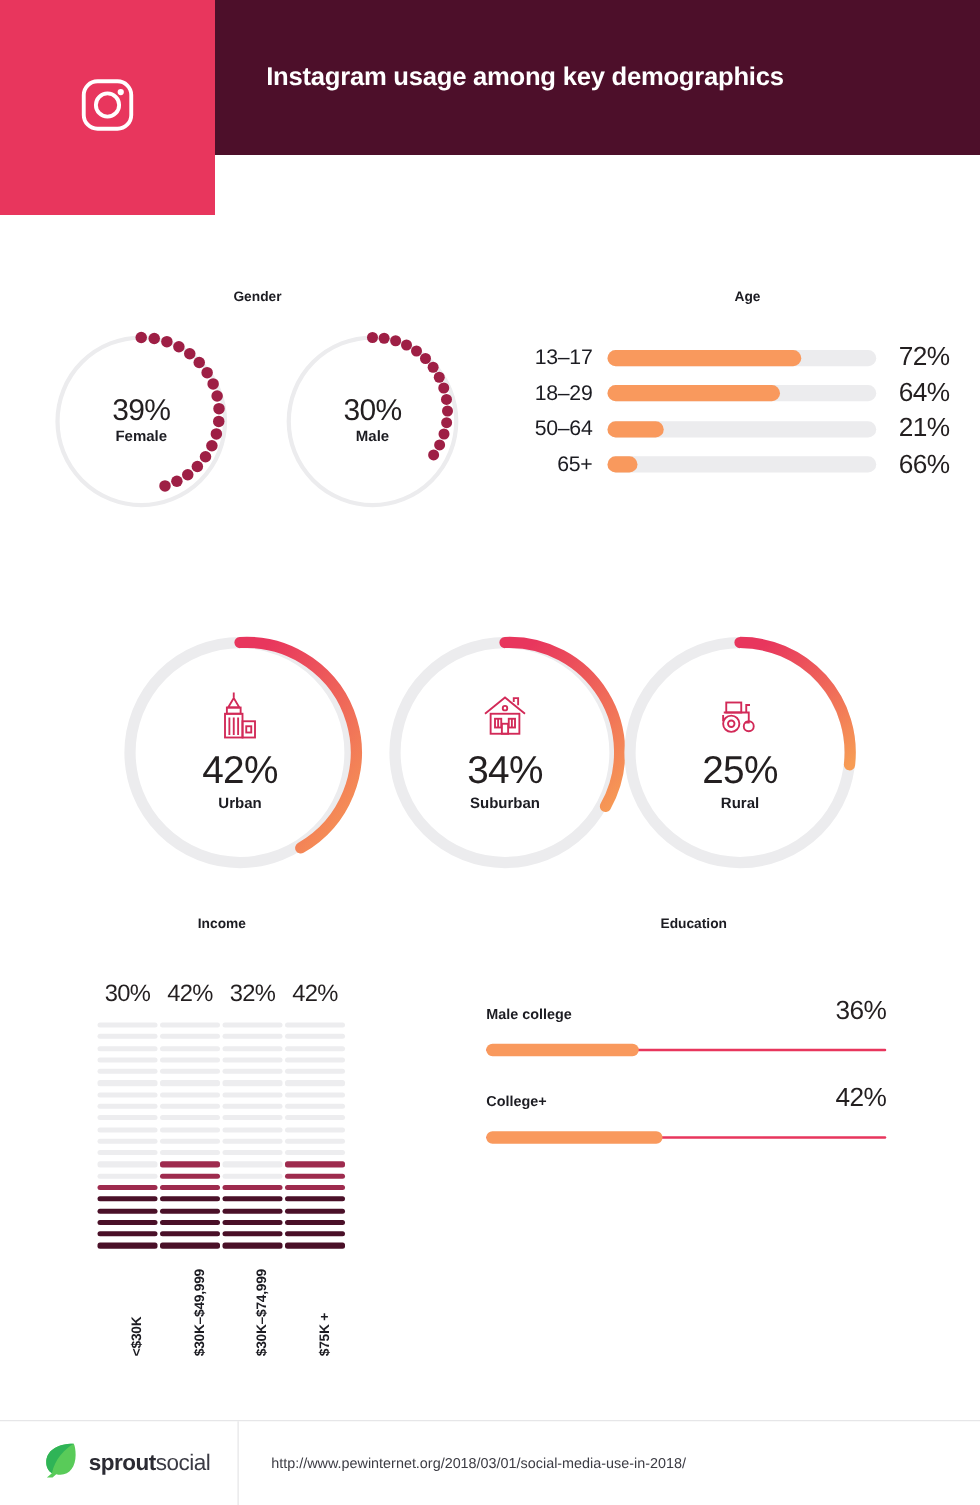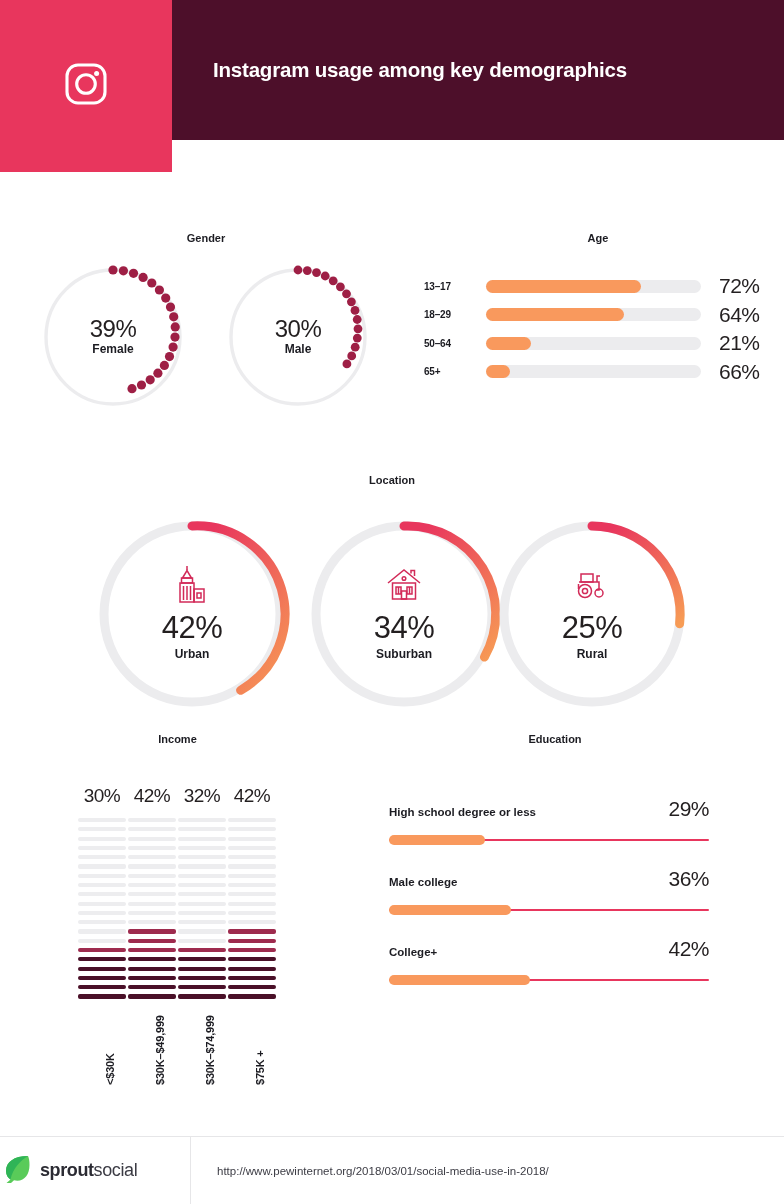--- a/index.html
+++ b/index.html
@@ -6,21 +6,21 @@
   body {
     width: 784px; height: 1204px;
     font-family: "Liberation Sans", sans-serif;
     background: #ffffff;
     overflow: hidden;
     position: relative;
   }
   .page { width: 784px; height: 1204px; position: relative; background:#fff; }
 
   
-  .header { height: 140px; display: flex; }
+  .header { height: 124px; display: flex; }
   .header-logo-box {
     width: 172px; height: 172px; background: #E8365D;
     display: flex; align-items: center; justify-content: center;
   }
   .header-title-box {
     flex: 1; background: #4D0F2A;
     display: flex; align-items: center;
   }
   .header-title {
     color: #fff; font-size: 20.5px; font-weight: bold;
@@ -45,22 +45,22 @@
     line-height: 1.05; letter-spacing: -0.5px;
   }
   .donut-lbl { font-size: 12px; font-weight: bold; color: #1c1c22; margin-top: 1px; }
 
   
   .age-wrap { position: absolute; left: 412px; top: 232px; width: 372px; }
   .age-title { width: 372px; }
   .age-rows { margin-top: 28px; padding-left: 12px; }
   .age-row { display: flex; align-items: center; height: 28.5px; }
   .age-lbl {
-    width: 62px; font-size: 10px; font-weight: bold; color: #1c1c22;
-    padding-right: 12px; letter-spacing: -0.2px;
+    width: 62px; font-size: 17px; font-weight: normal; color: #1c1c22;
+    text-align: right; padding-right: 12px; letter-spacing: -0.2px;
   }
   .age-track {
     width: 215px; height: 13px; background: #ECECEE;
     border-radius: 7px; position: relative;
   }
   .age-fill { height: 13px; background: #F9995D; border-radius: 7px; }
   .age-val {
     width: 64px; font-size: 21px; color: #231f20; font-weight: 300;
     padding-left: 18px; letter-spacing: -0.5px;
   }
@@ -113,21 +113,21 @@
   .edu-fill {
     position: absolute; left: 0; top: 0px; height: 10px;
     background: #F9995D; border-radius: 5px;
   }
 
   
   .footer {
     position: absolute; left: 0; bottom: 0; width: 784px; height: 68px;
     border-top: 1px solid #E6E6E8; display: flex; align-items: center;
   }
-  .footer-logo { display: flex; align-items: center; width: 190px; padding-left: 4px; }
+  .footer-logo { display: flex; align-items: center; width: 190px; padding-left: 35px; }
   .footer-brand { font-size: 18px; color: #2b2b33; margin-left: 9px; letter-spacing: -0.4px; }
   .footer-brand b { font-weight: bold; }
   .footer-brand span { font-weight: normal; color: #3b3b44; }
   .footer-div { width: 1px; height: 68px; background: #E6E6E8; }
   .footer-src { font-size: 11.5px; color: #3c3c44; padding-left: 26px; }
 </style>
 </head>
 <body>
 
 <div class="page">
@@ -236,21 +236,20 @@
         <div class="age-lbl">65+</div>
         <div class="age-track">
             <div class="age-fill" style="width:11%"></div>
           </div>
         <div class="age-val">66%</div>
       </div>
     </div>
   </div>
 
   <div class="loc-wrap">
-    <div class="sec-title">Location</div>
     <div class="loc-row">
 
       <div class="loc-item" style="left:92px;">
         <svg width="200" height="200" viewBox="0 0 200 200">
           <defs>
             <linearGradient id="gradU" x1="0.25" y1="0" x2="1" y2="1">
               <stop offset="0%" stop-color="#E8365D"></stop>
                 <stop offset="100%" stop-color="#F79C55"></stop>
             </linearGradient>
           </defs>
@@ -451,30 +450,20 @@
       <div class="inc-xlbl" style="left:204px; top:100px;">$30K–$74,999</div>
       <div class="inc-xlbl" style="left:254px; top:100px;">$75K +</div>
     </div>
   </div>
 
   <div class="edu-wrap">
     <div class="sec-title edu-title">Education</div>
     <div class="edu-rows">
       <div class="edu-row">
         <div class="edu-head">
-          <div class="edu-lbl">High school degree or less</div>
-          <div class="edu-val">29%</div>
-        </div>
-        <div class="edu-trackwrap">
-          <div class="edu-base"></div>
-          <div class="edu-fill" style="width:30%"></div>
-        </div>
-      </div>
-      <div class="edu-row">
-        <div class="edu-head">
           <div class="edu-lbl">Male college</div>
           <div class="edu-val">36%</div>
         </div>
         <div class="edu-trackwrap">
           <div class="edu-base"></div>
           <div class="edu-fill" style="width:38%"></div>
         </div>
       </div>
       <div class="edu-row">
         <div class="edu-head">

